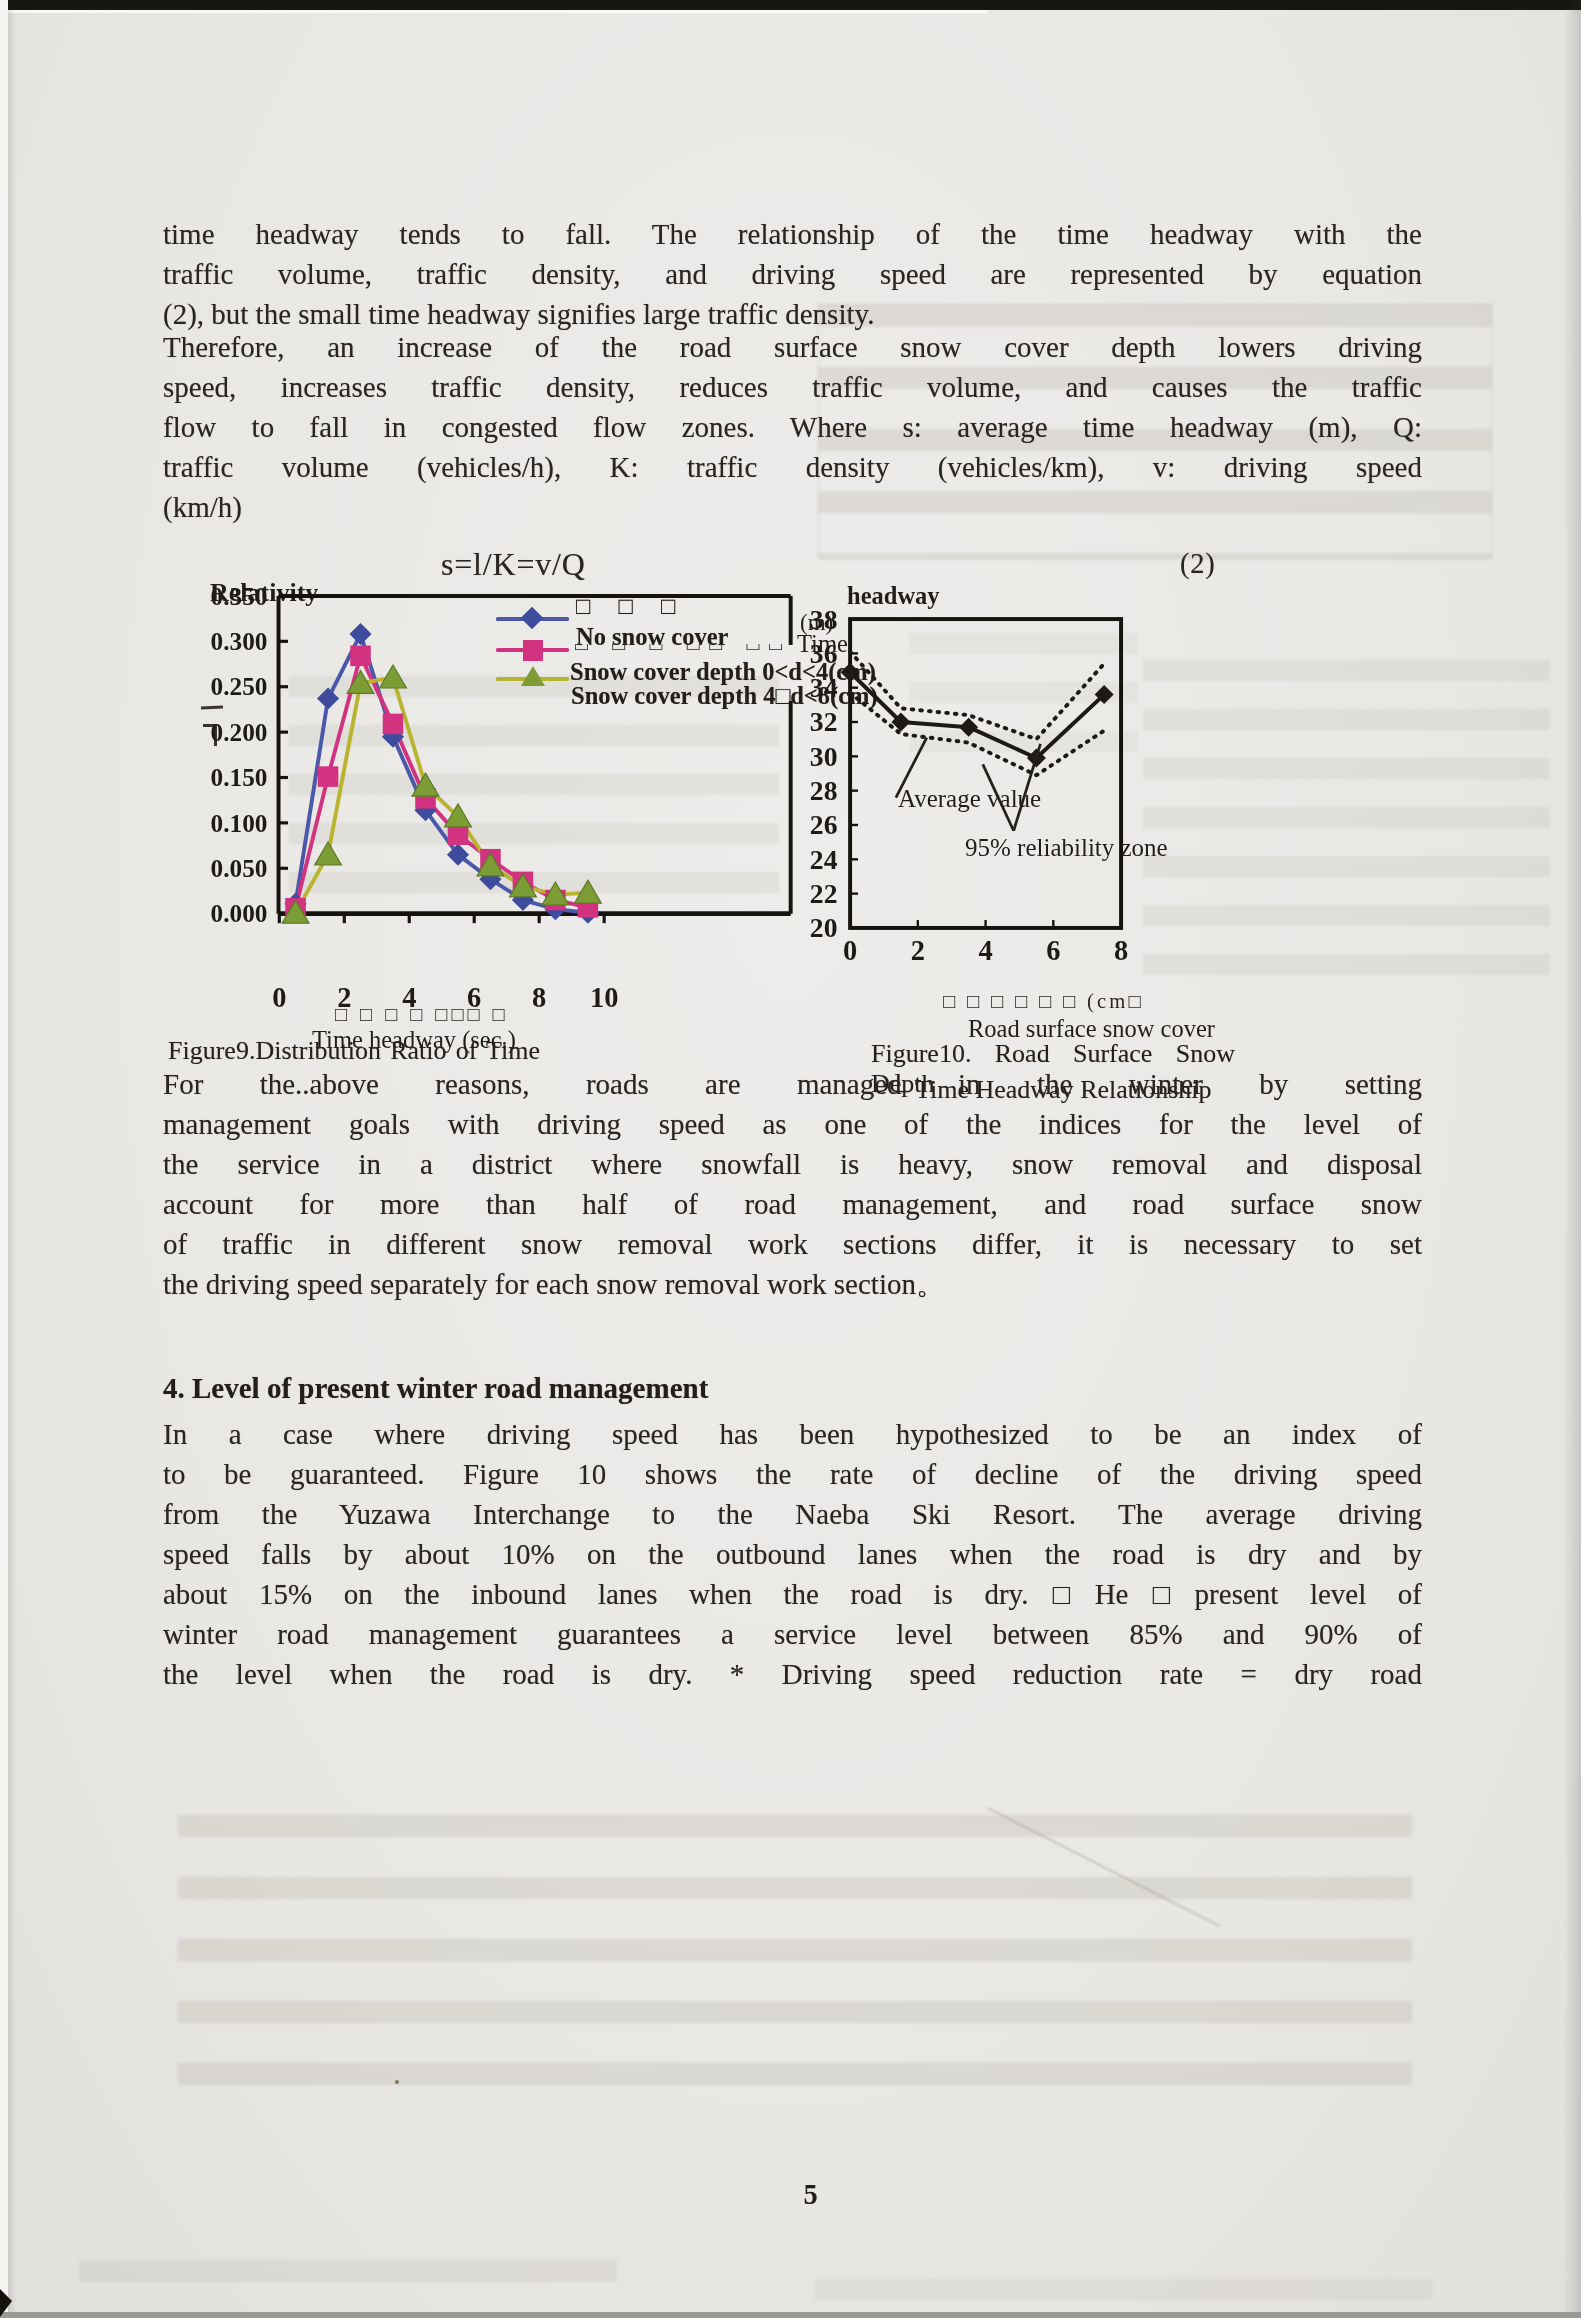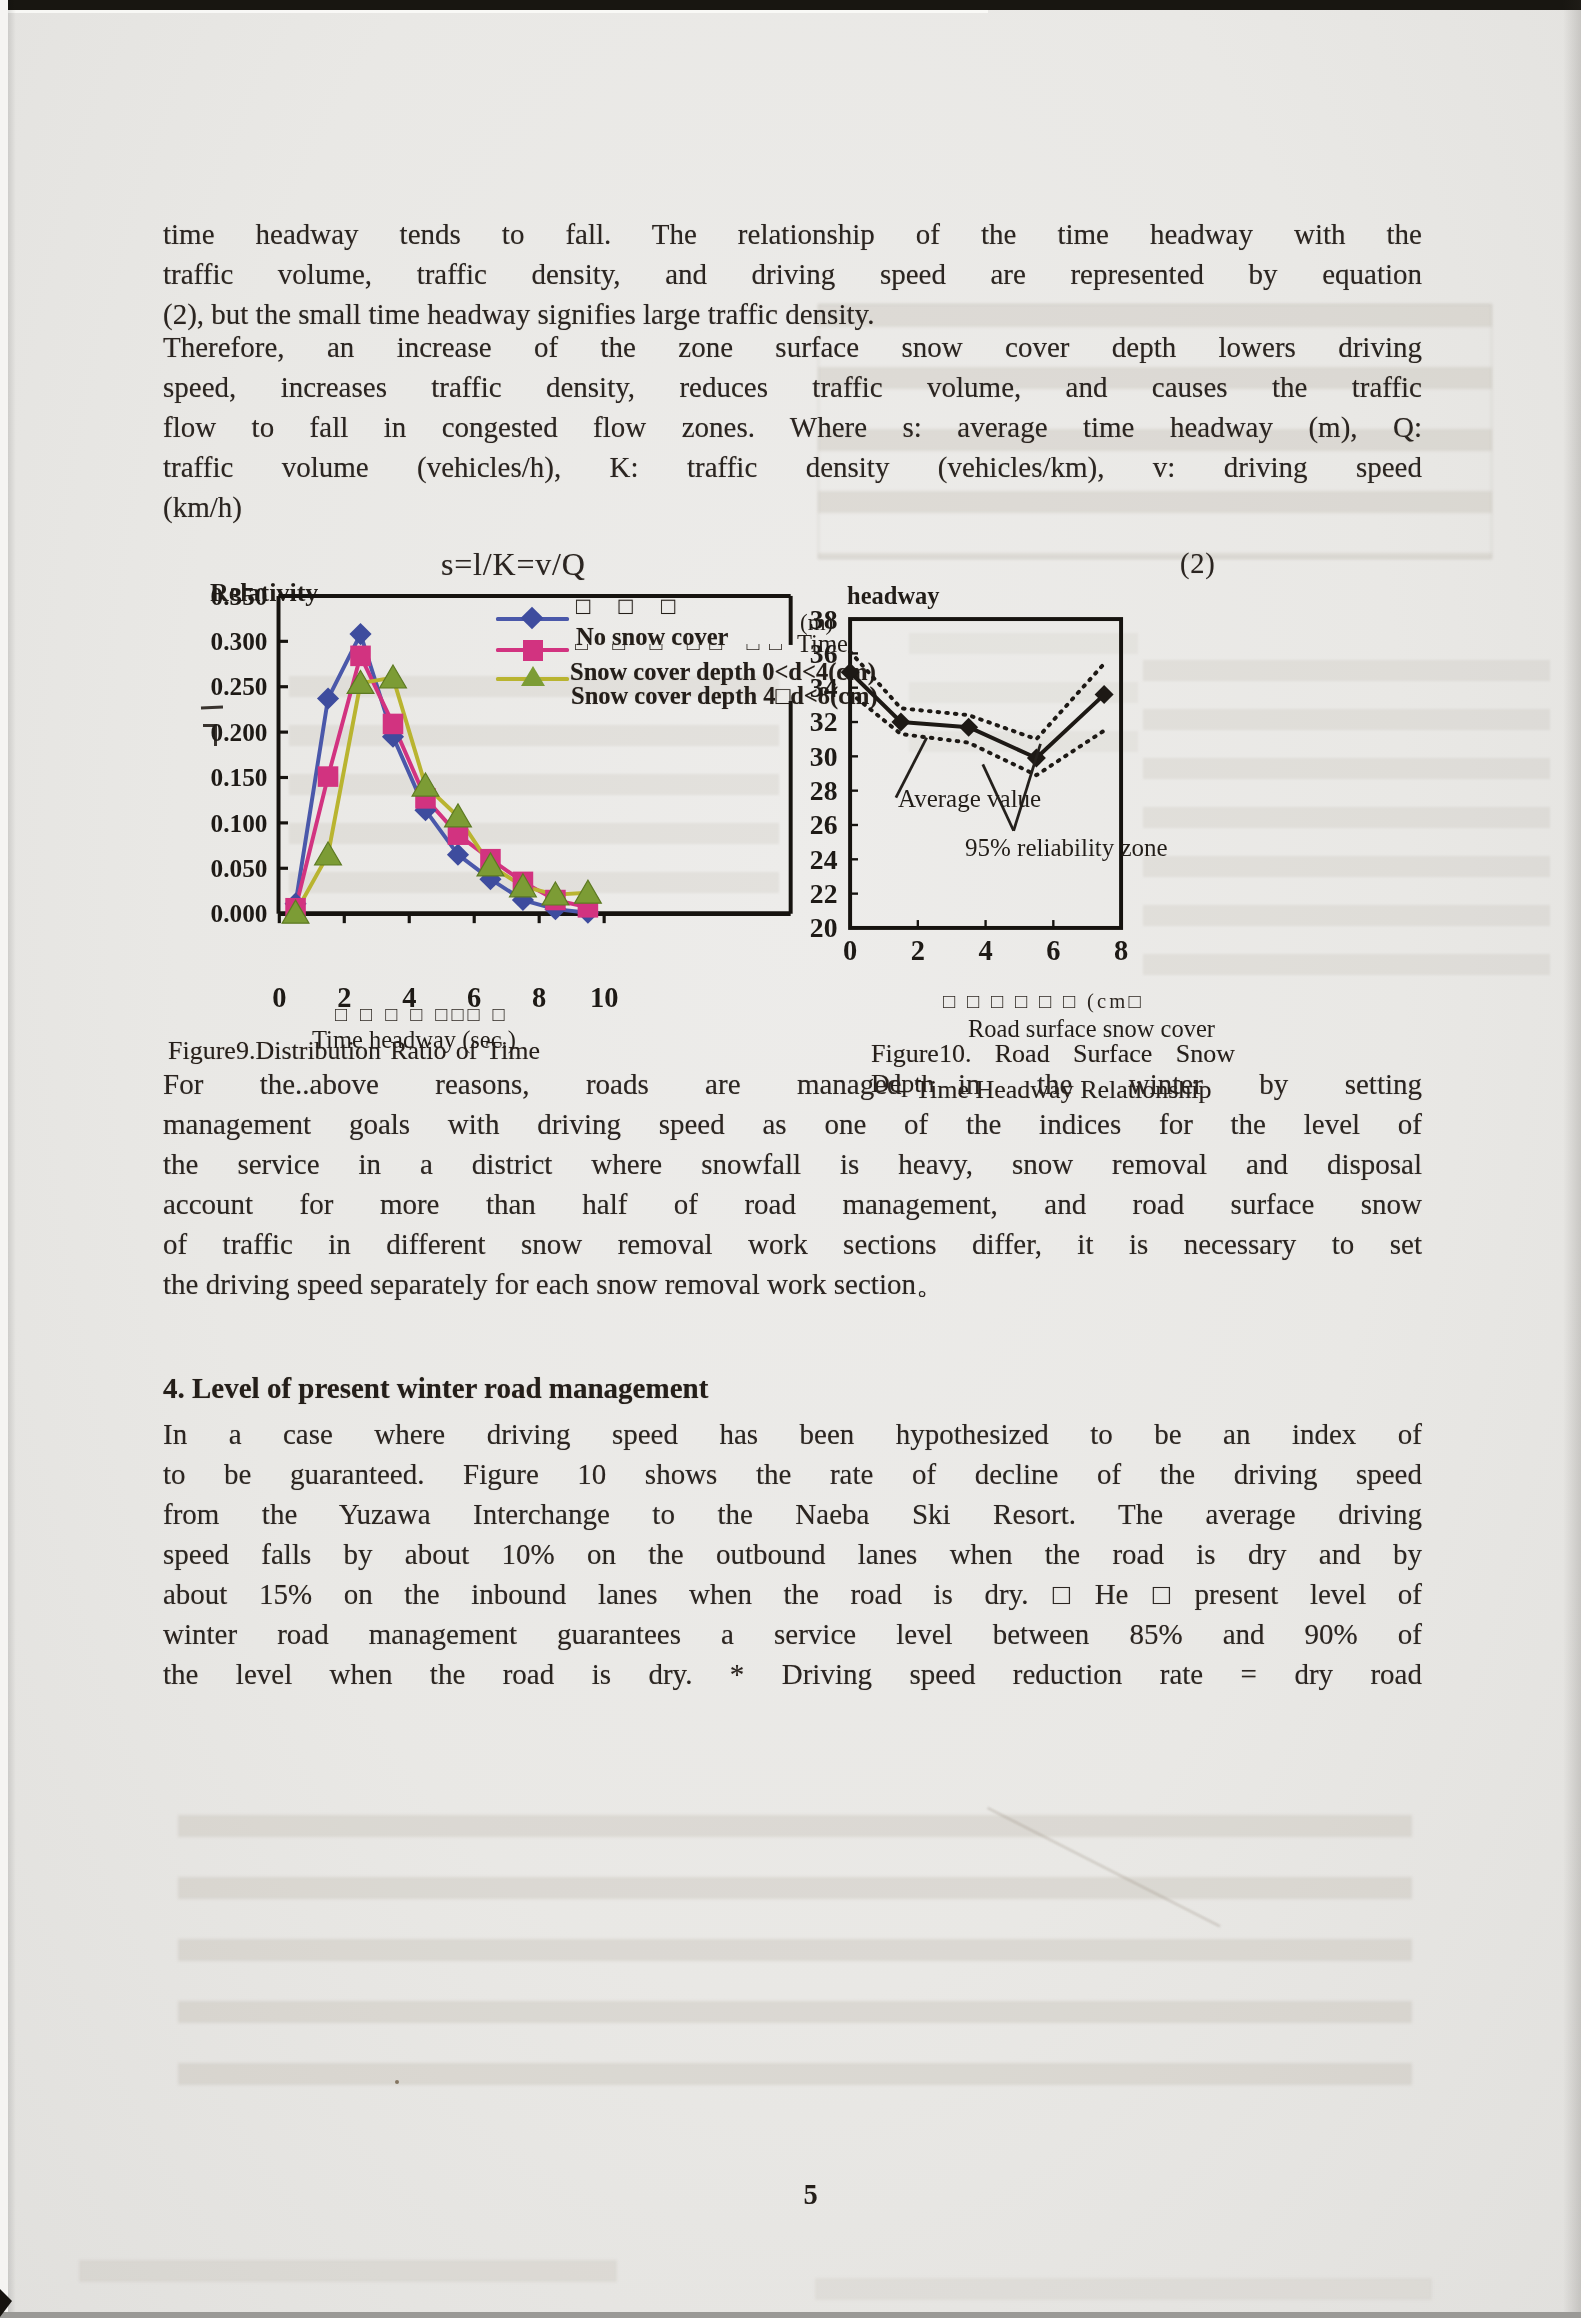--- a/index.html
+++ b/index.html
@@ -58,21 +58,21 @@
   <div class="abs" style="left:201px;top:706px;width:22px;height:3.2px;background:#39332e;transform:rotate(-2deg);"></div>
   <div class="abs" style="left:203px;top:724px;width:11px;height:19px;border-top:3.2px solid #39332e;border-right:3.2px solid #39332e;"></div>
   <div class="abs" style="left:395px;top:2080px;width:4px;height:4px;border-radius:50%;background:rgba(95,75,50,.7);"></div>
 
   <div id="para1" class="abs" style="left:163px;top:214px;">
       <div class="tline">time headway tends to fall. The relationship of the time headway with the</div>
       <div class="tline">traffic volume, traffic density, and driving speed are represented by equation</div>
       <div class="tline tlast">(2), but the small time headway signifies large traffic density.</div>
     </div>
   <div id="para2" class="abs" style="left:163px;top:327px;">
-      <div class="tline">Therefore, an increase of the zone surface snow cover depth lowers driving</div>
+      <div class="tline">Therefore, an increase of the road surface snow cover depth lowers driving</div>
       <div class="tline">speed, increases traffic density, reduces traffic volume, and causes the traffic</div>
       <div class="tline">flow to fall in congested flow zones. Where s: average time headway (m), Q:</div>
       <div class="tline">traffic volume (vehicles/h), K: traffic density (vehicles/km), v: driving speed</div>
       <div class="tline tlast">(km/h)</div>
     </div>
 
   <div class="abs eq" style="left:441px;top:546px;">s=l/K=v/Q</div>
   <div class="abs eq" style="left:1180px;top:548px;font-size:28.5px;">(2)</div>
 
   <div class="abs axis-word" style="left:210px;top:578px;font-size:26px;">Relativity</div>

